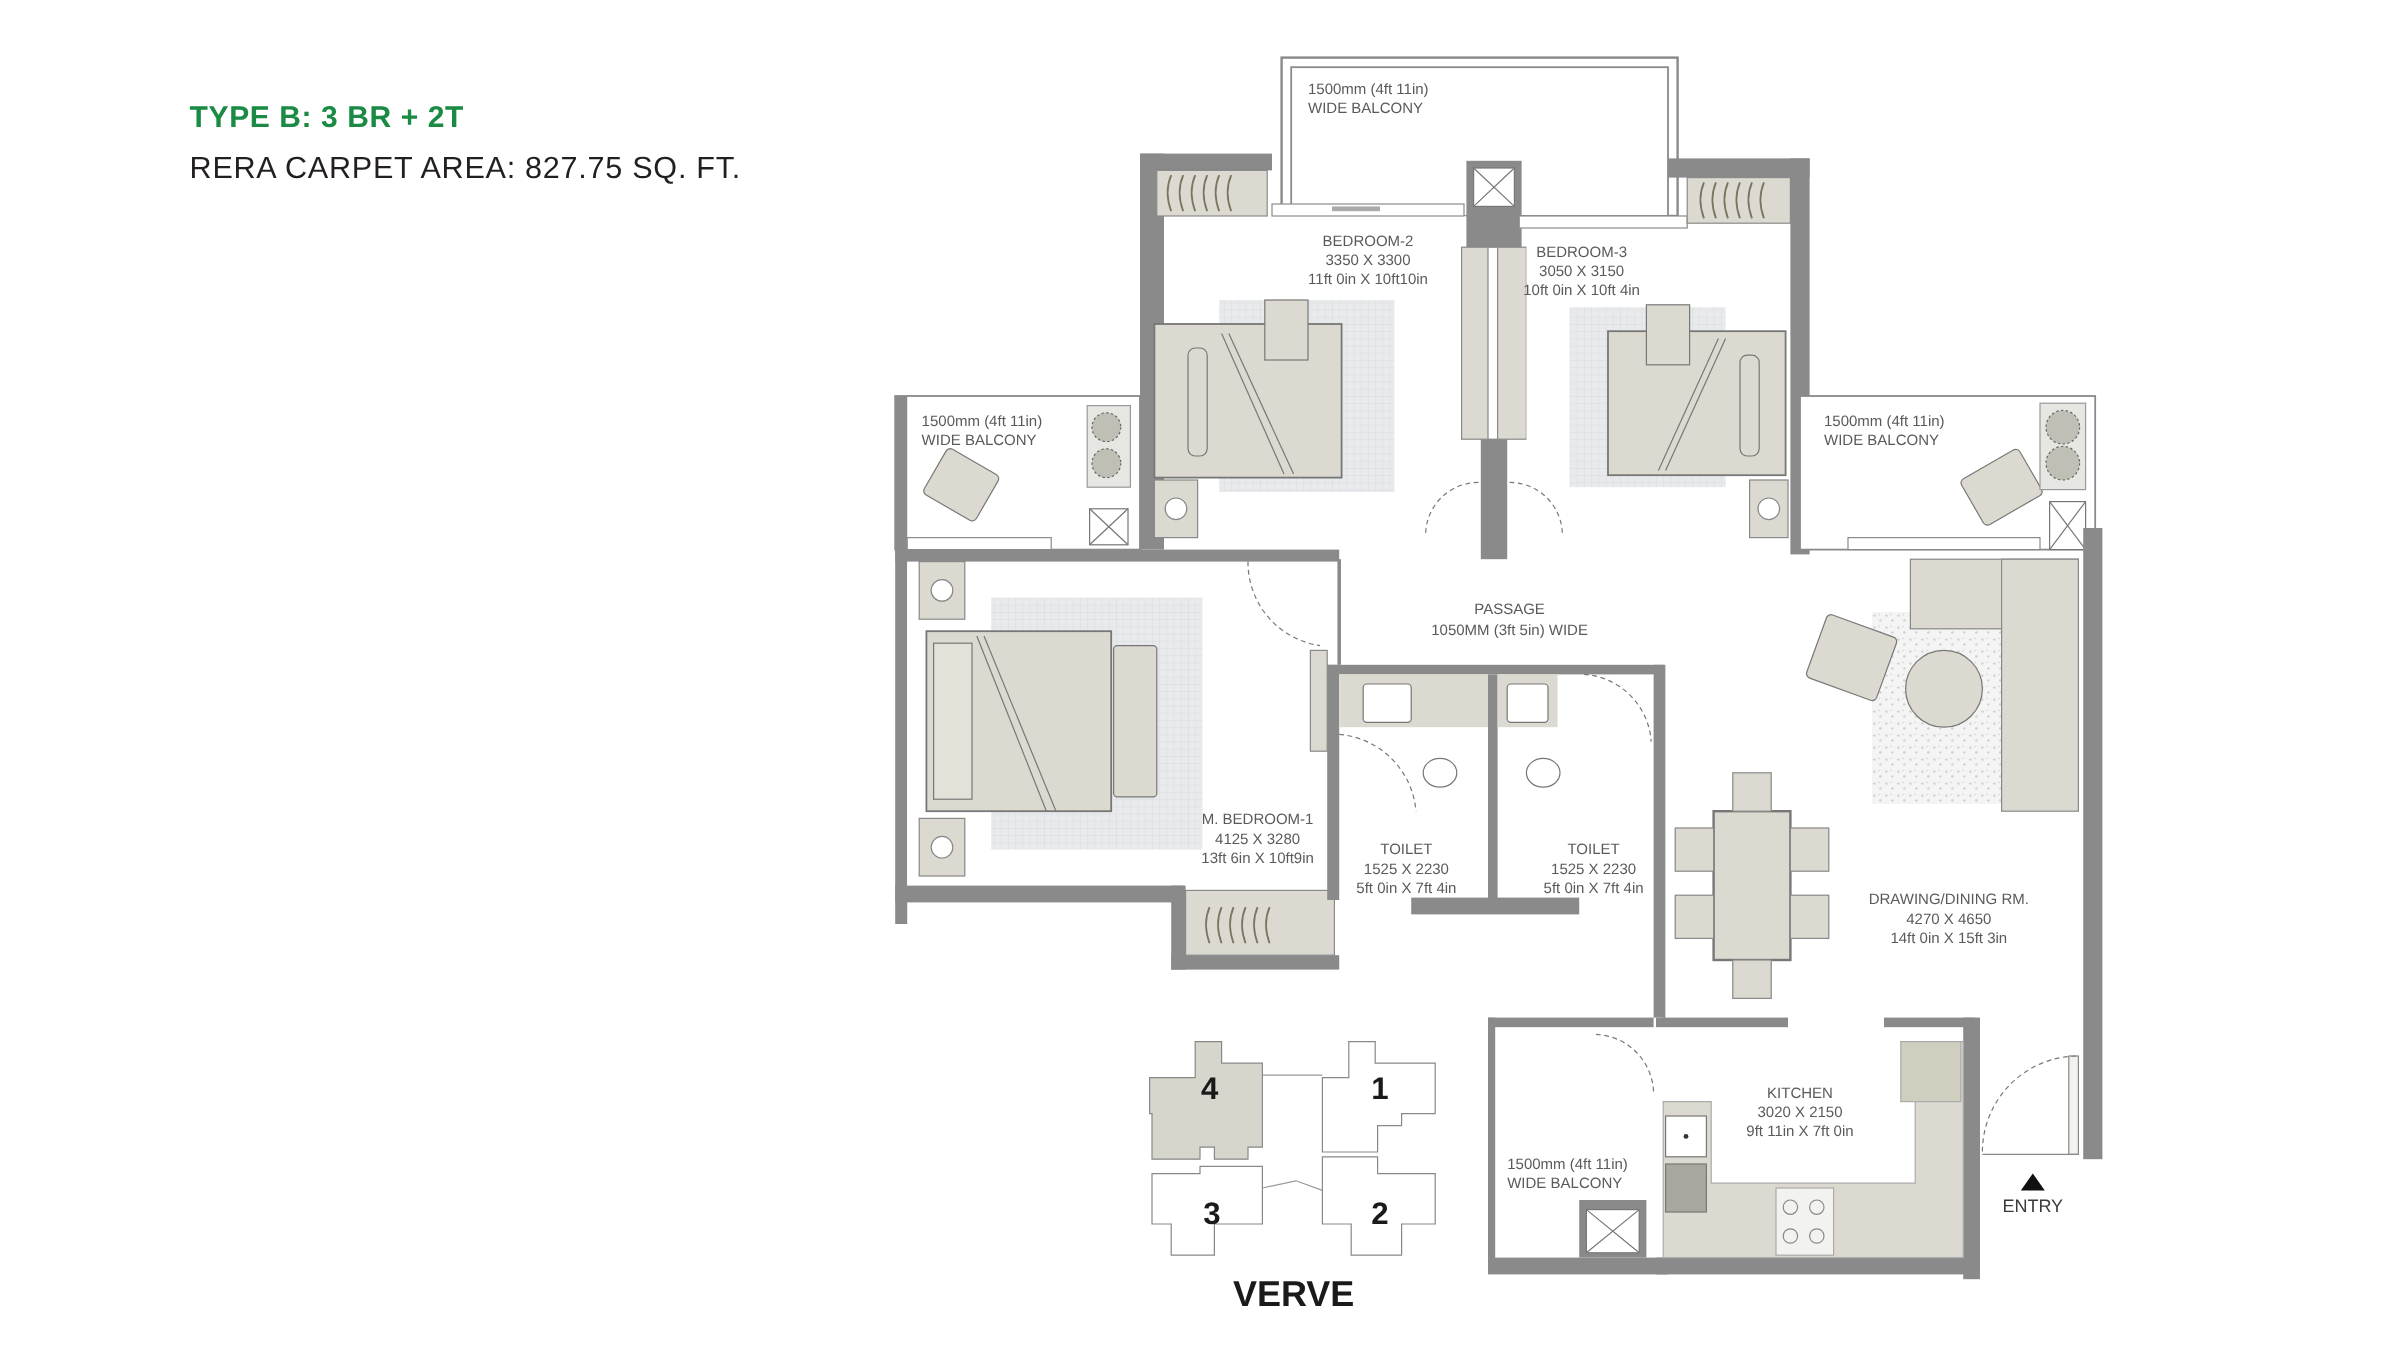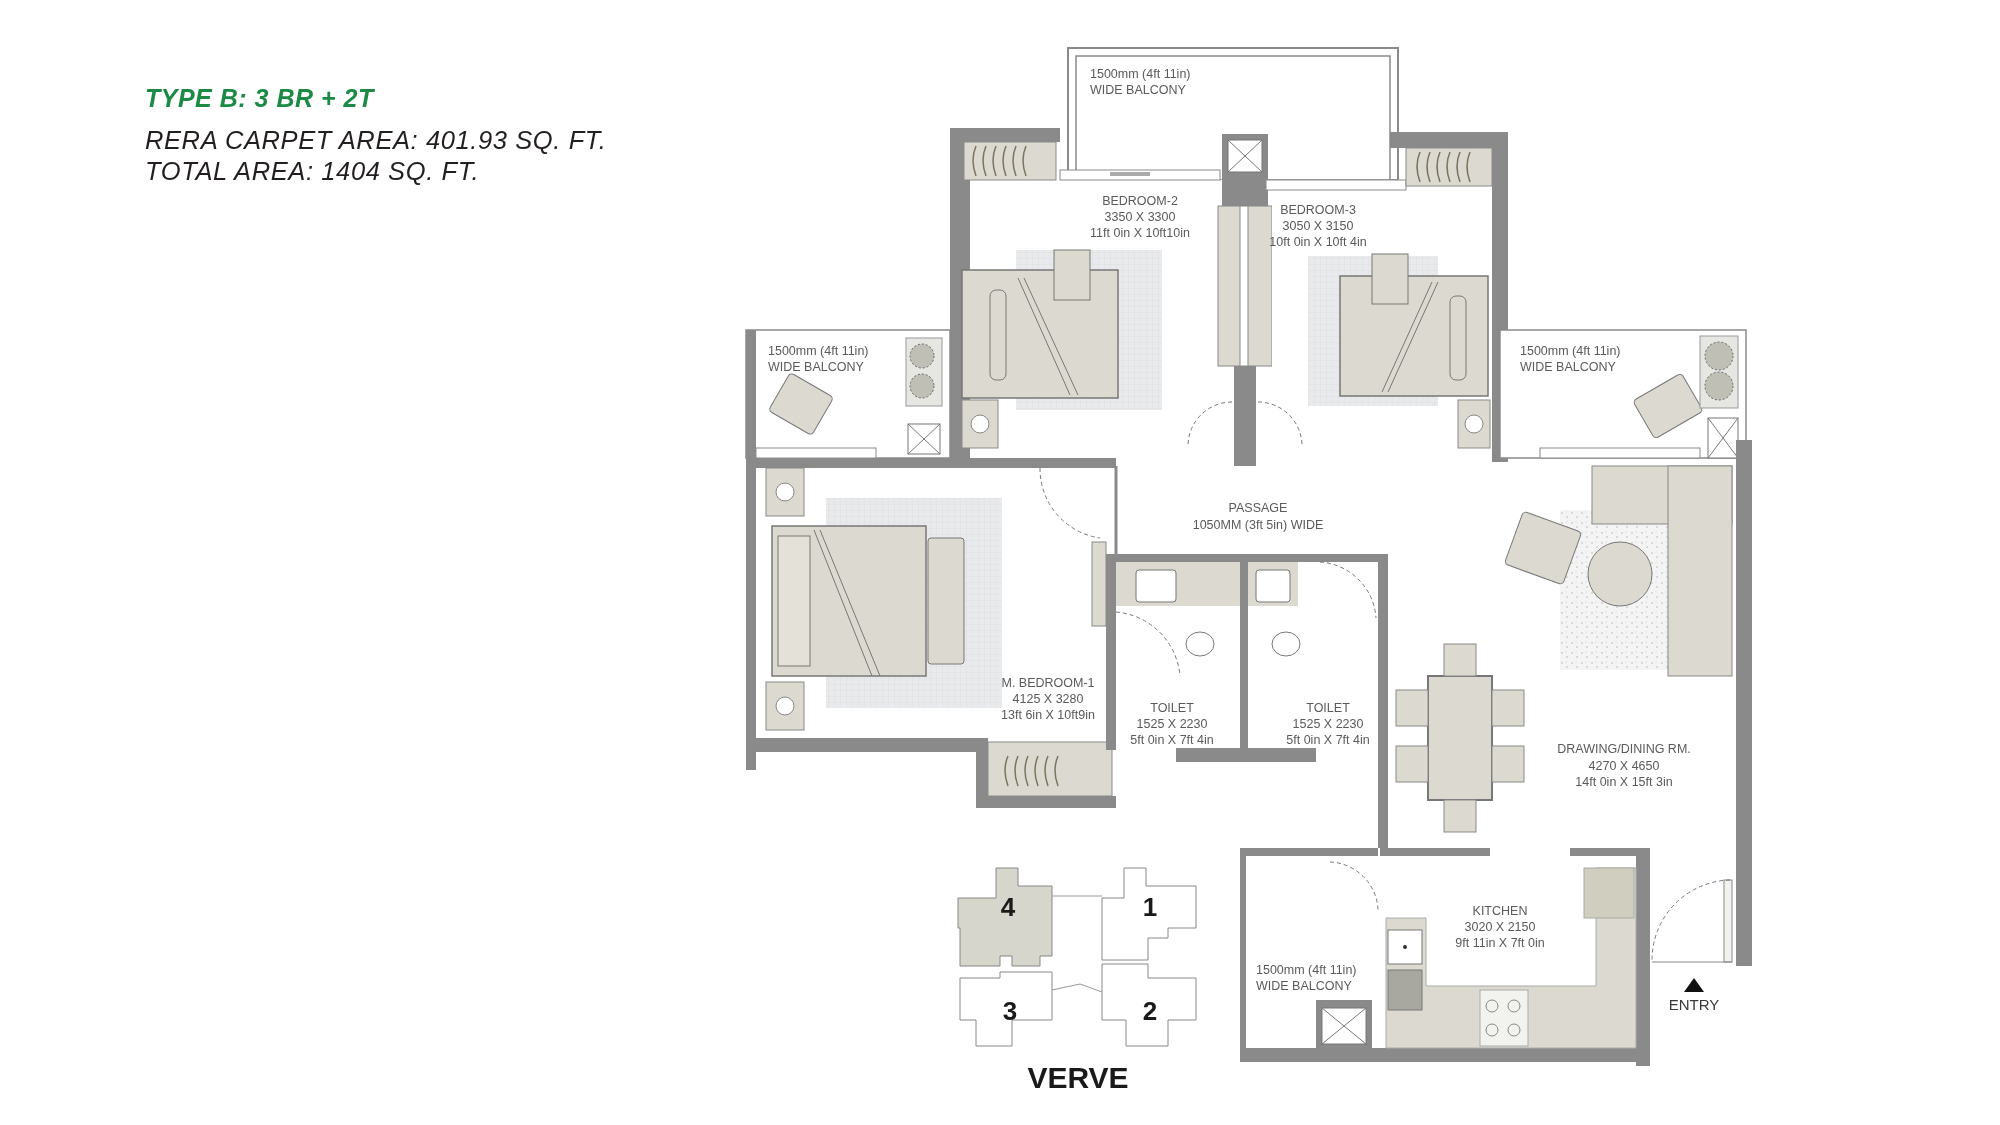--- a/index.html
+++ b/index.html
@@ -1,32 +1,31 @@
 <!DOCTYPE html>
 <html><head>
 <meta charset="utf-8">
 <style>
   html, body { margin: 0; padding: 0; background: #ffffff; }
   body { width: 2000px; height: 1125px; position: relative; overflow: hidden; font-family: "Liberation Sans", sans-serif; }
-  .info { position: absolute; left: 145px; top: 84px; font-style: italic; }
+  .info { position: absolute; left: 158px; top: 84px; }
   .info .type { color: #1a8a45; font-weight: bold; font-size: 25px; letter-spacing: 0.5px; margin-bottom: 12px; }
   .info .line { color: #231f20; font-size: 25.5px; line-height: 31px; letter-spacing: 0.6px; }
   svg.plan { position: absolute; left: 0; top: 0; }
   .lbl { font-family: "Liberation Sans", sans-serif; fill: #5a5a5a; font-size: 12.5px; }
   .key-num { font-family: "Liberation Sans", sans-serif; font-weight: bold; font-size: 26px; fill: #1a1a1a; }
   .verve { font-family: "Liberation Sans", sans-serif; font-weight: bold; font-size: 30px; fill: #1a1a1a; }
   .entry { font-family: "Liberation Sans", sans-serif; font-size: 15px; fill: #3a3a3a; }
 </style>
 </head>
 <body>
 
 <div class="info">
   <div class="type">TYPE B: 3 BR + 2T</div>
-  <div class="line">RERA CARPET AREA: 401.93 SQ. FT.</div>
-  <div class="line">TOTAL AREA: 1404 SQ. FT.</div>
+  <div class="line">RERA CARPET AREA: 827.75 SQ. FT.</div>
 </div>
 
 <svg class="plan" width="2000" height="1125" viewBox="0 0 2000 1125">
   <defs>
     <pattern id="grid" width="6" height="6" patternUnits="userSpaceOnUse">
       <rect width="6" height="6" fill="#e8eaec"></rect>
       <path d="M6 0H0V6" fill="none" stroke="#d6d9dc" stroke-width="0.6"></path>
     </pattern>
     <pattern id="speck" width="10" height="10" patternUnits="userSpaceOnUse">
       <rect width="10" height="10" fill="#f4f4f4"></rect>

